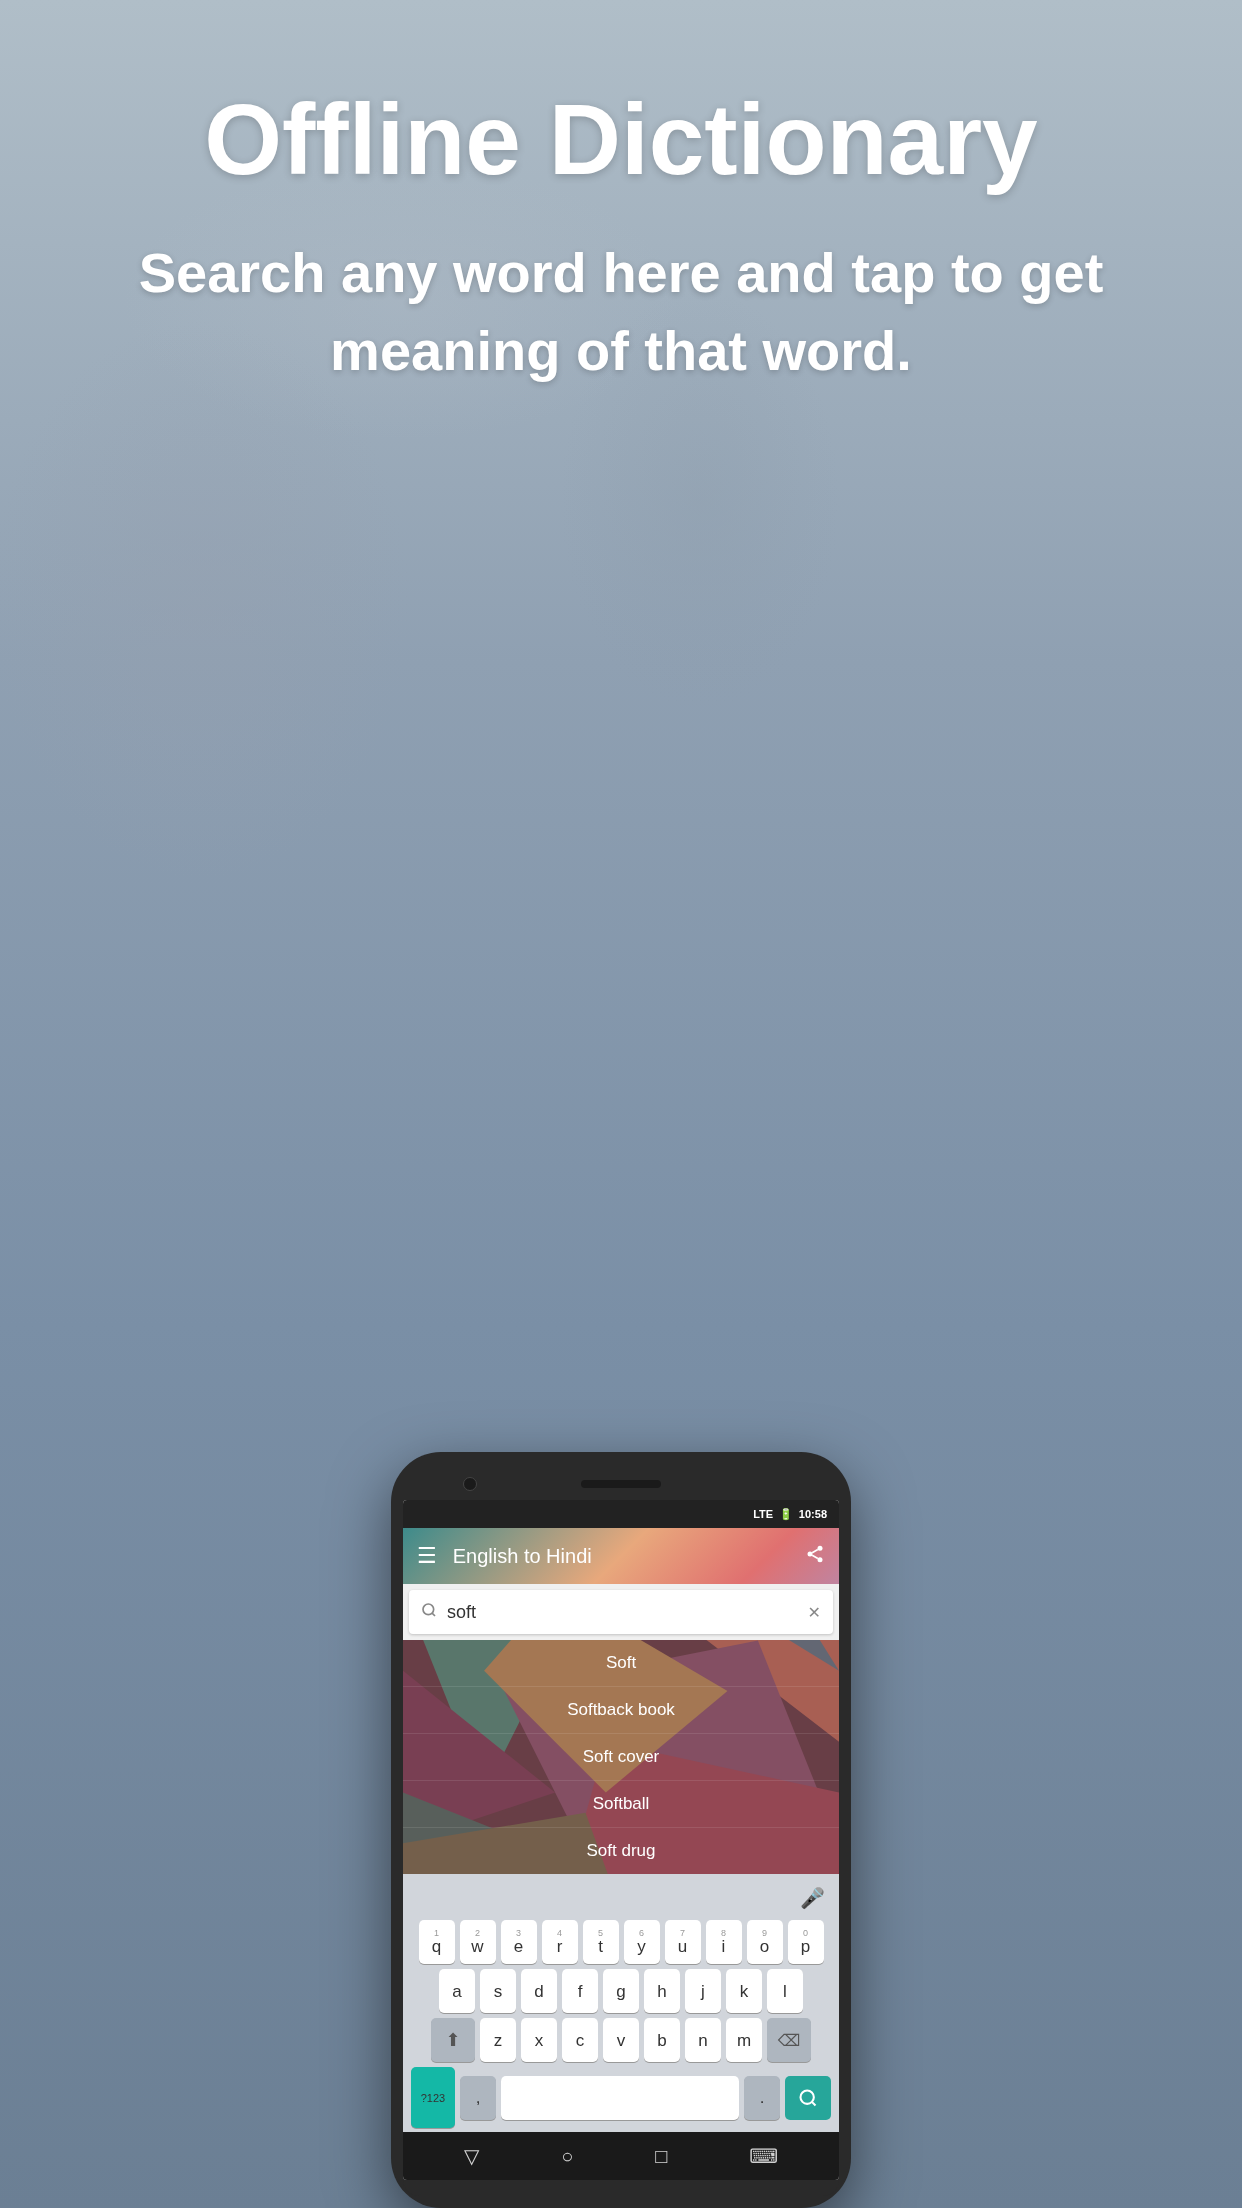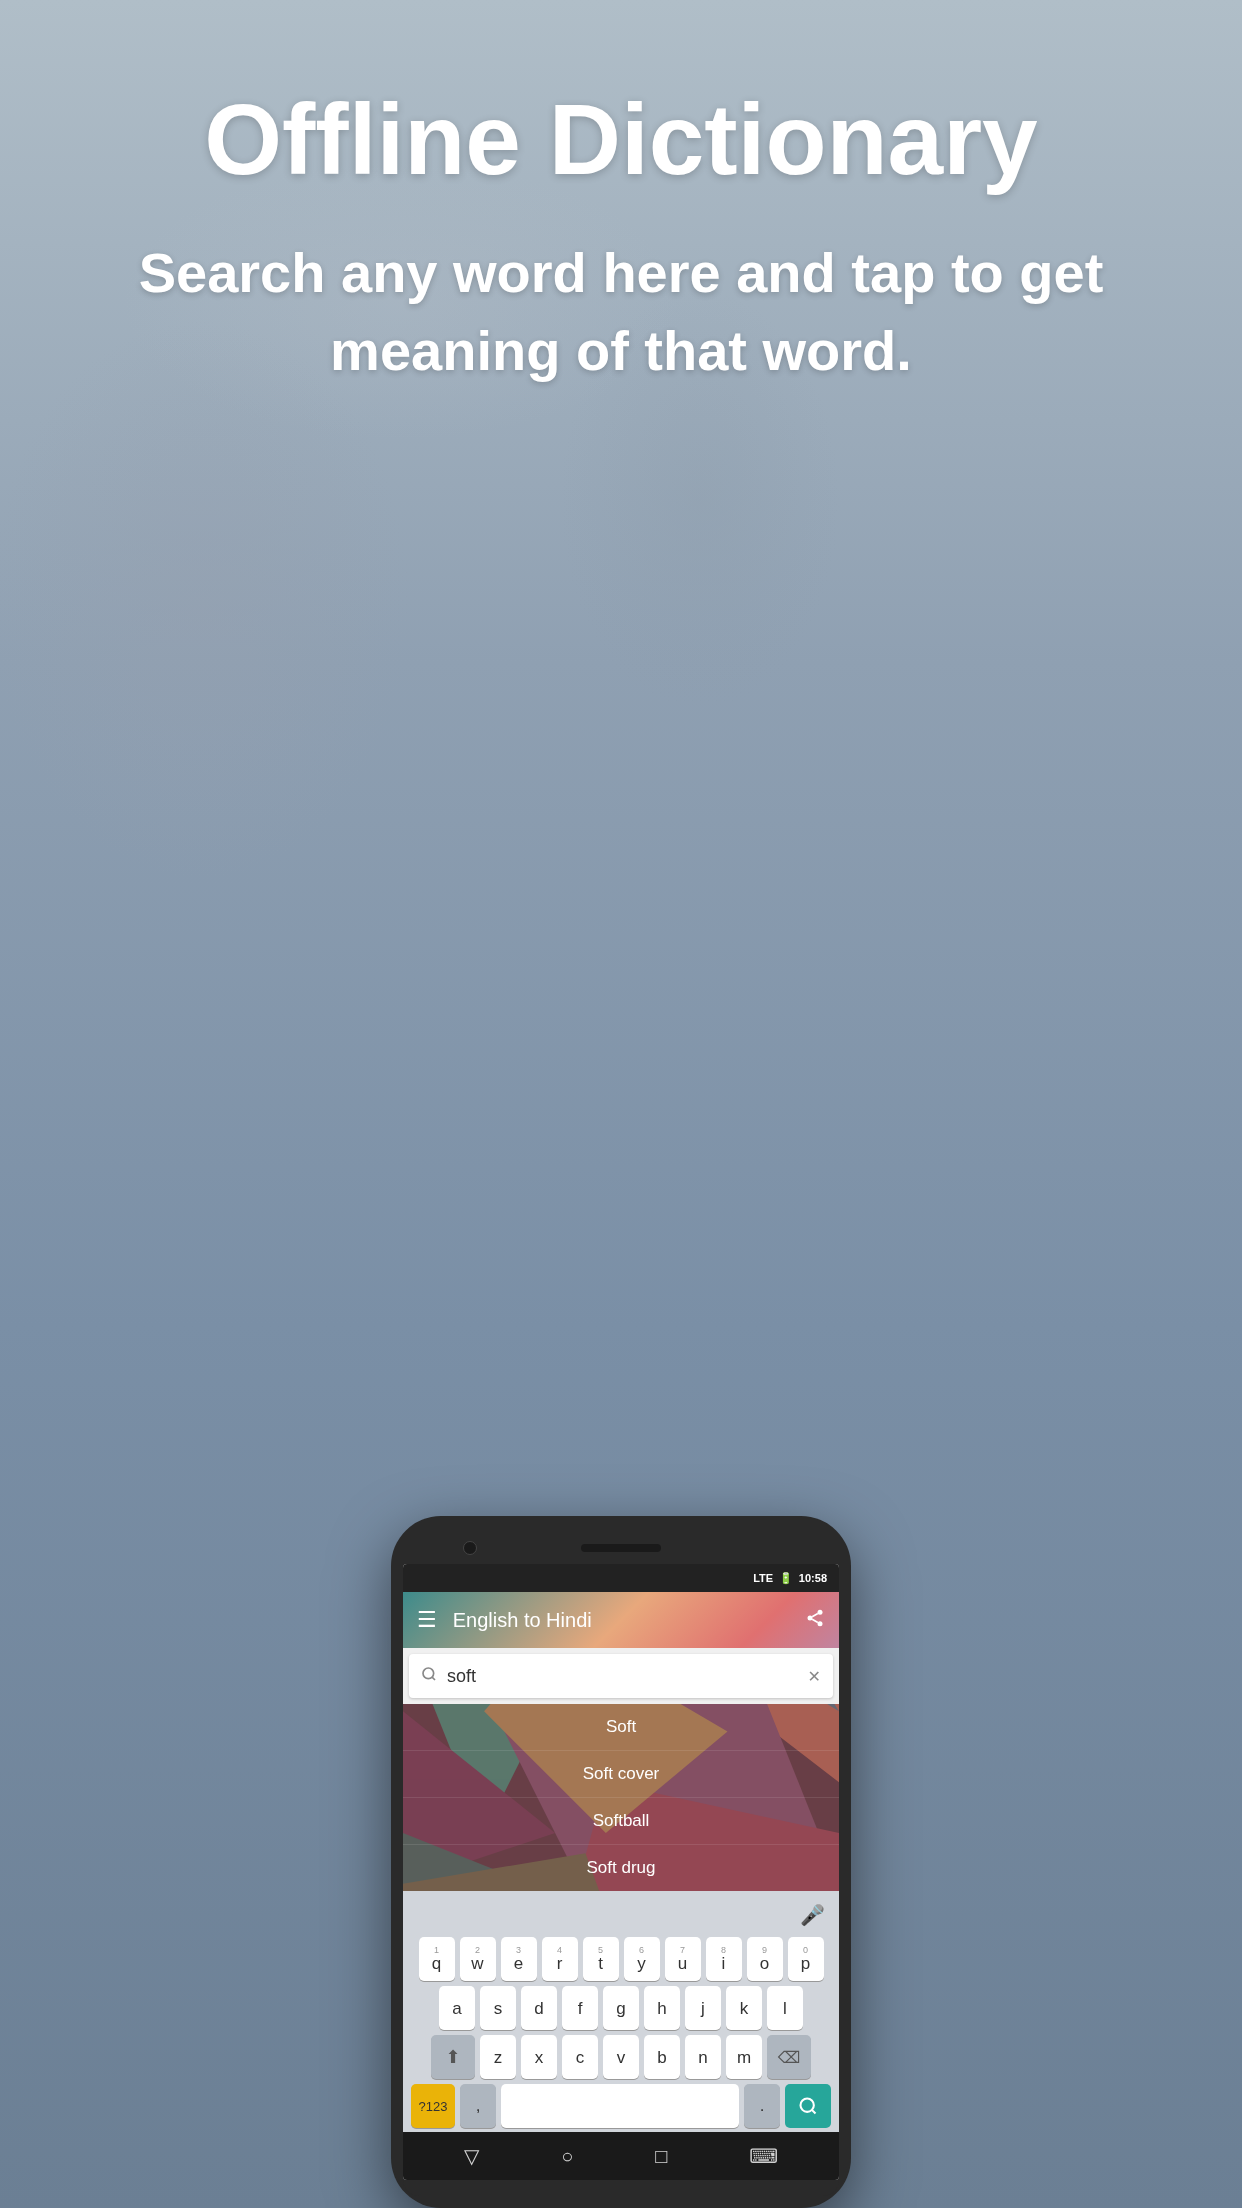--- a/index.html
+++ b/index.html
@@ -277,28 +277,28 @@
     }
 
     .bottom-row {
       display: flex;
       gap: 5px;
       align-items: center;
       padding: 0 4px;
     }
 
     .key-nums {
-      background: #eab308;
-      height: 44px;
+      background: #14b8a6;
+      height: 61px;
       min-width: 44px;
       border-radius: 5px;
       display: flex;
       align-items: center;
       justify-content: center;
-      font-size: 13px;
+      font-size: 11px;
       color: #333;
       box-shadow: 0 1px 0 #999;
     }
 
     .key-comma {
       background: #aeb6bf;
       height: 44px;
       min-width: 36px;
       border-radius: 5px;
       display: flex;
@@ -426,20 +426,21 @@
           <polygon points="100,100 350,50 430,250 200,300" fill="#a06080"></polygon>
           <polygon points="0,200 200,280 0,330" fill="#4a8070"></polygon>
           <polygon points="200,150 430,200 430,330 150,330" fill="#c05060"></polygon>
           <polygon points="150,0 320,100 200,200 80,80" fill="#e0b060"></polygon>
           <polygon points="300,0 430,80 380,0" fill="#6090a0"></polygon>
           <polygon points="0,250 180,220 220,330 0,330" fill="#808050"></polygon>
         </svg>
 
         <div id="results-container">
             <div class="result-item"><span>Soft</span></div>
+            <div class="result-item"><span>Softback book</span></div>
             <div class="result-item"><span>Soft cover</span></div>
             <div class="result-item"><span>Softball</span></div>
             <div class="result-item"><span>Soft drug</span></div>
           </div>
       </div>
 
       <div class="keyboard">
 
         <div class="keyboard-top-row">
           <div class="keyboard-spacer"></div>

